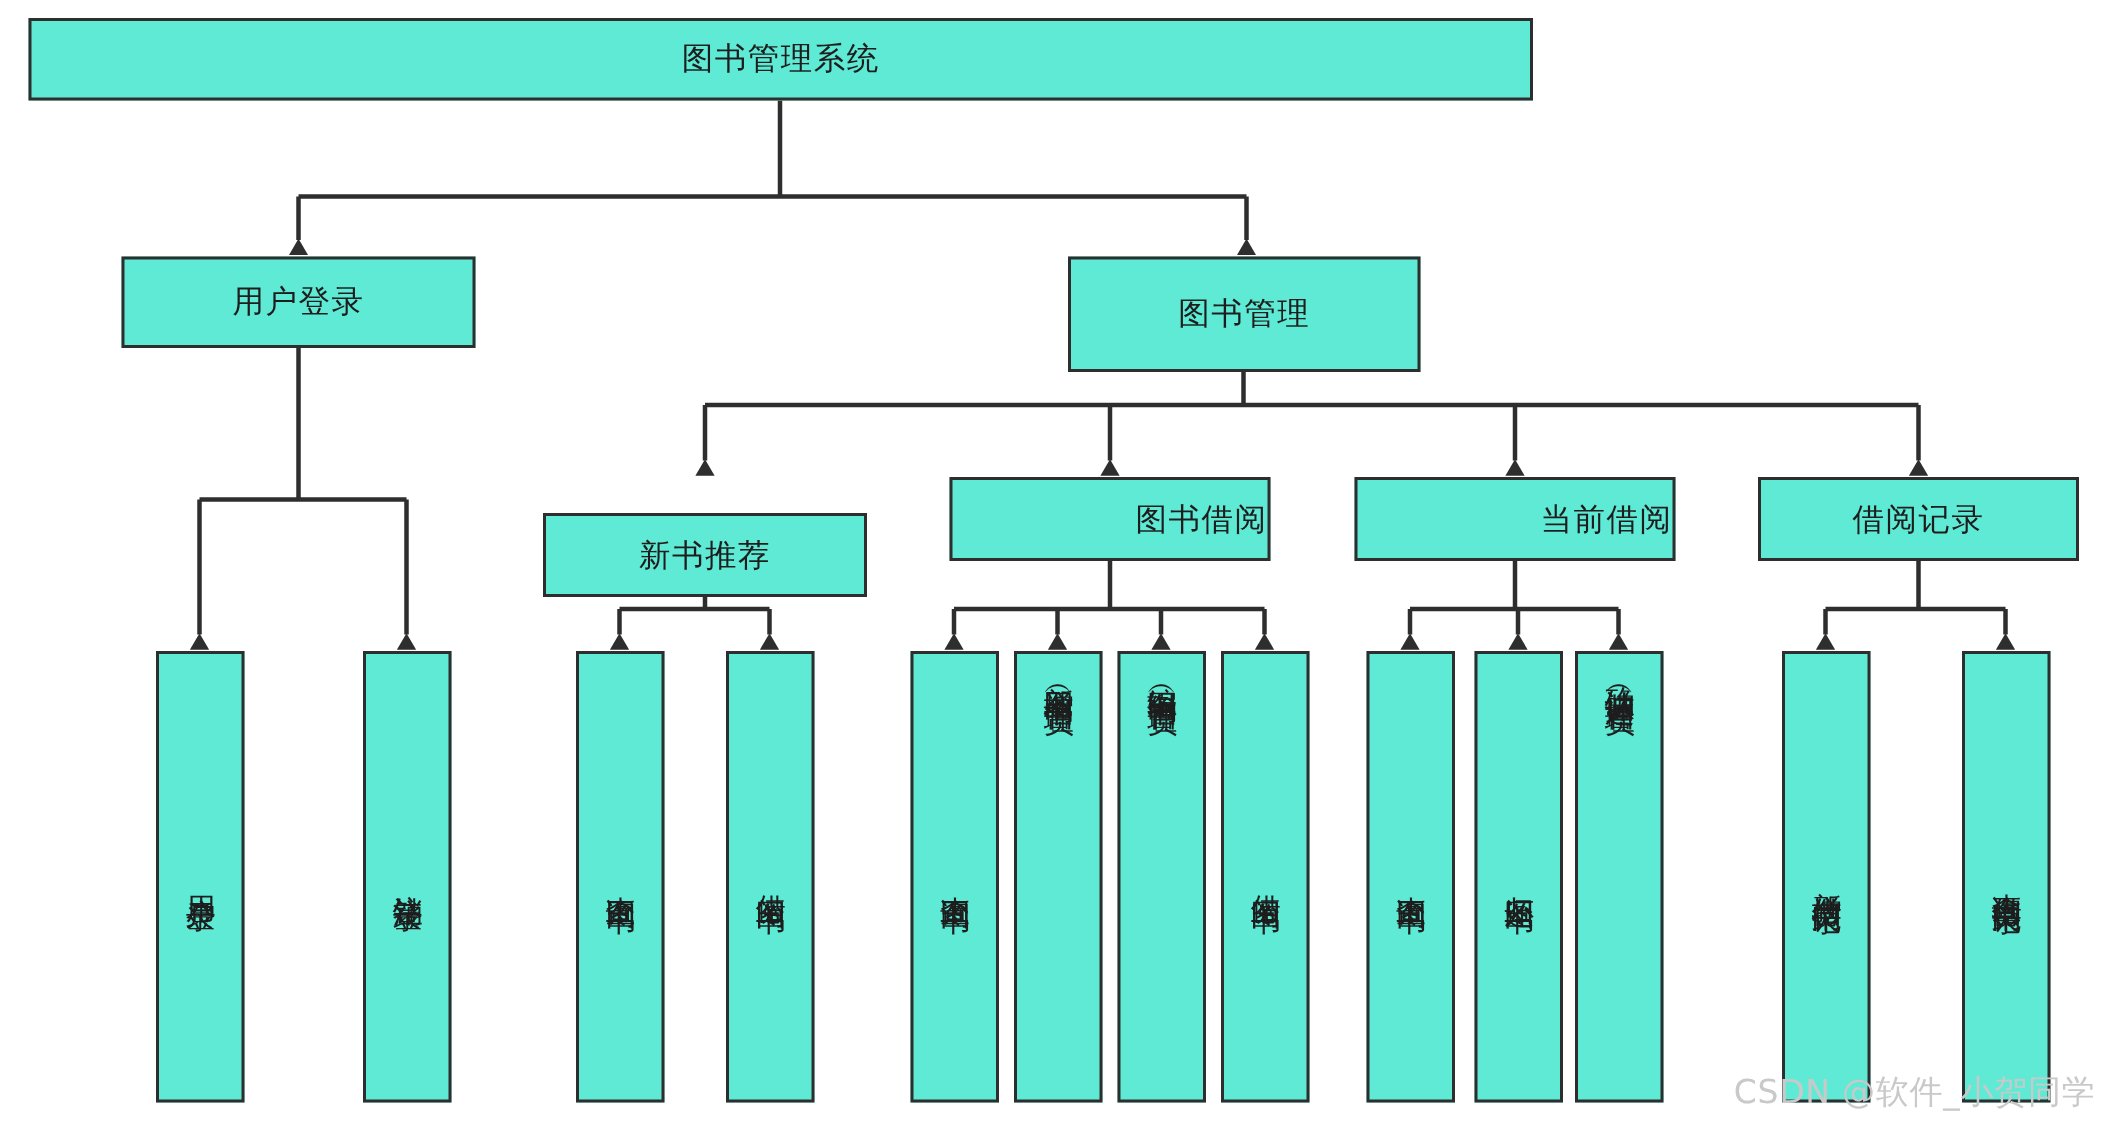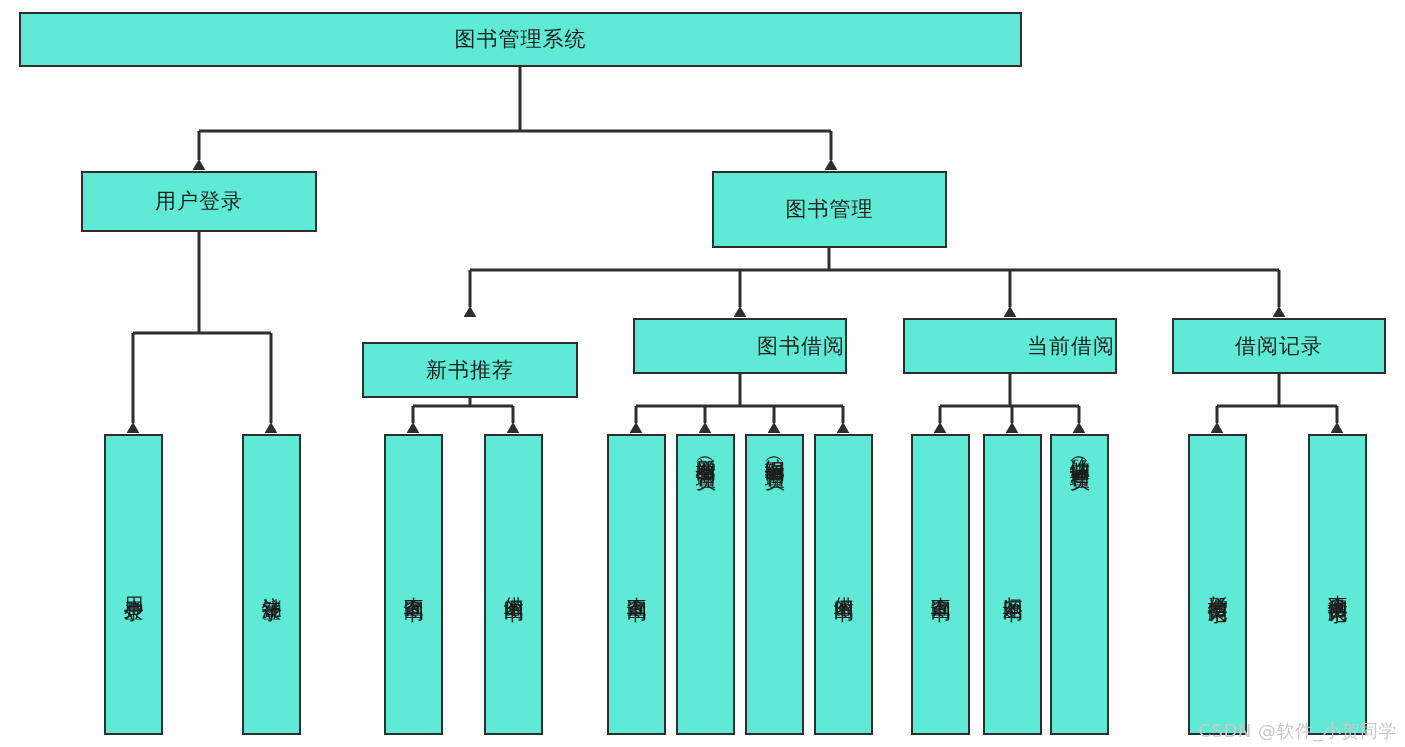--- a/index.html
+++ b/index.html
@@ -60,21 +60,21 @@
     white-space: nowrap;
   }
   .node.v.mid  { align-items: center; }
   .node.v.top  { align-items: flex-start; padding-top: 6px; }
 
   
   .watermark {
     position: absolute;
     right: 8px;
     bottom: 4px;
-    font-size: 18px;
+    font-size: 22px;
     color: #c9c9c9;
     letter-spacing: 0.5px;
     white-space: nowrap;
     z-index: 6;
     font-family: "DejaVu Sans", "Liberation Sans", sans-serif;
   }
 </style>
 </head>
 <body>
 

